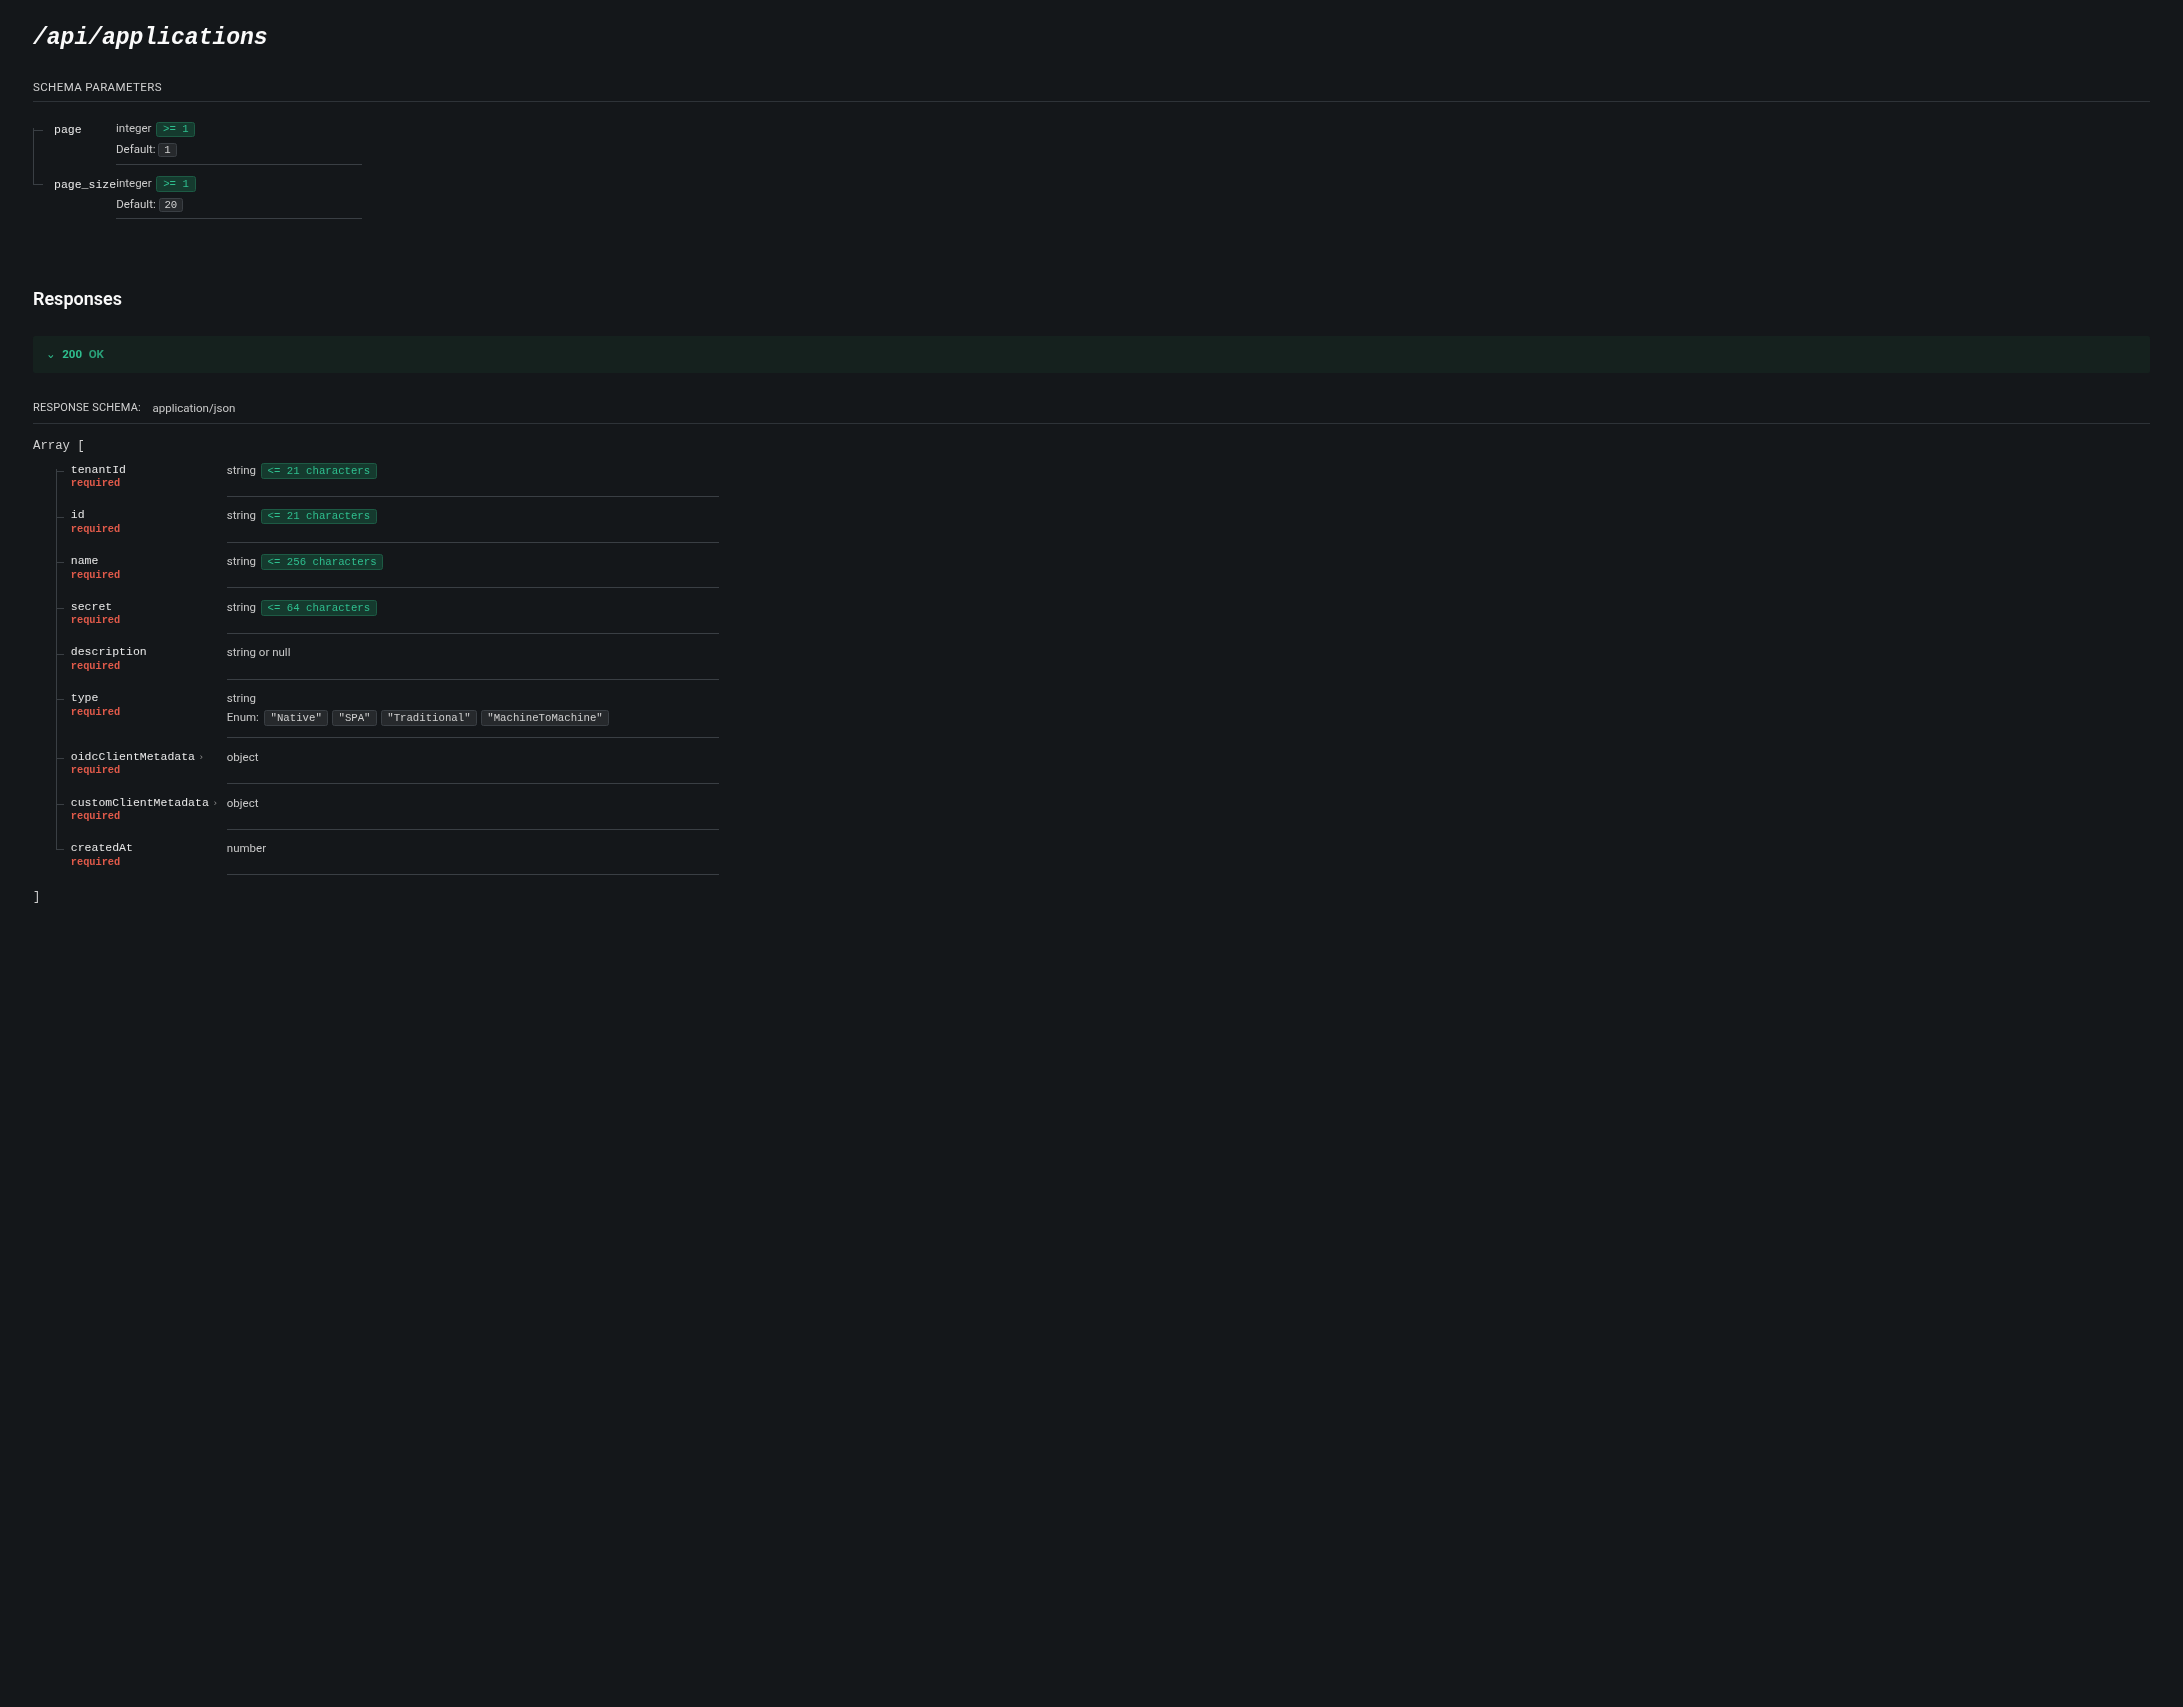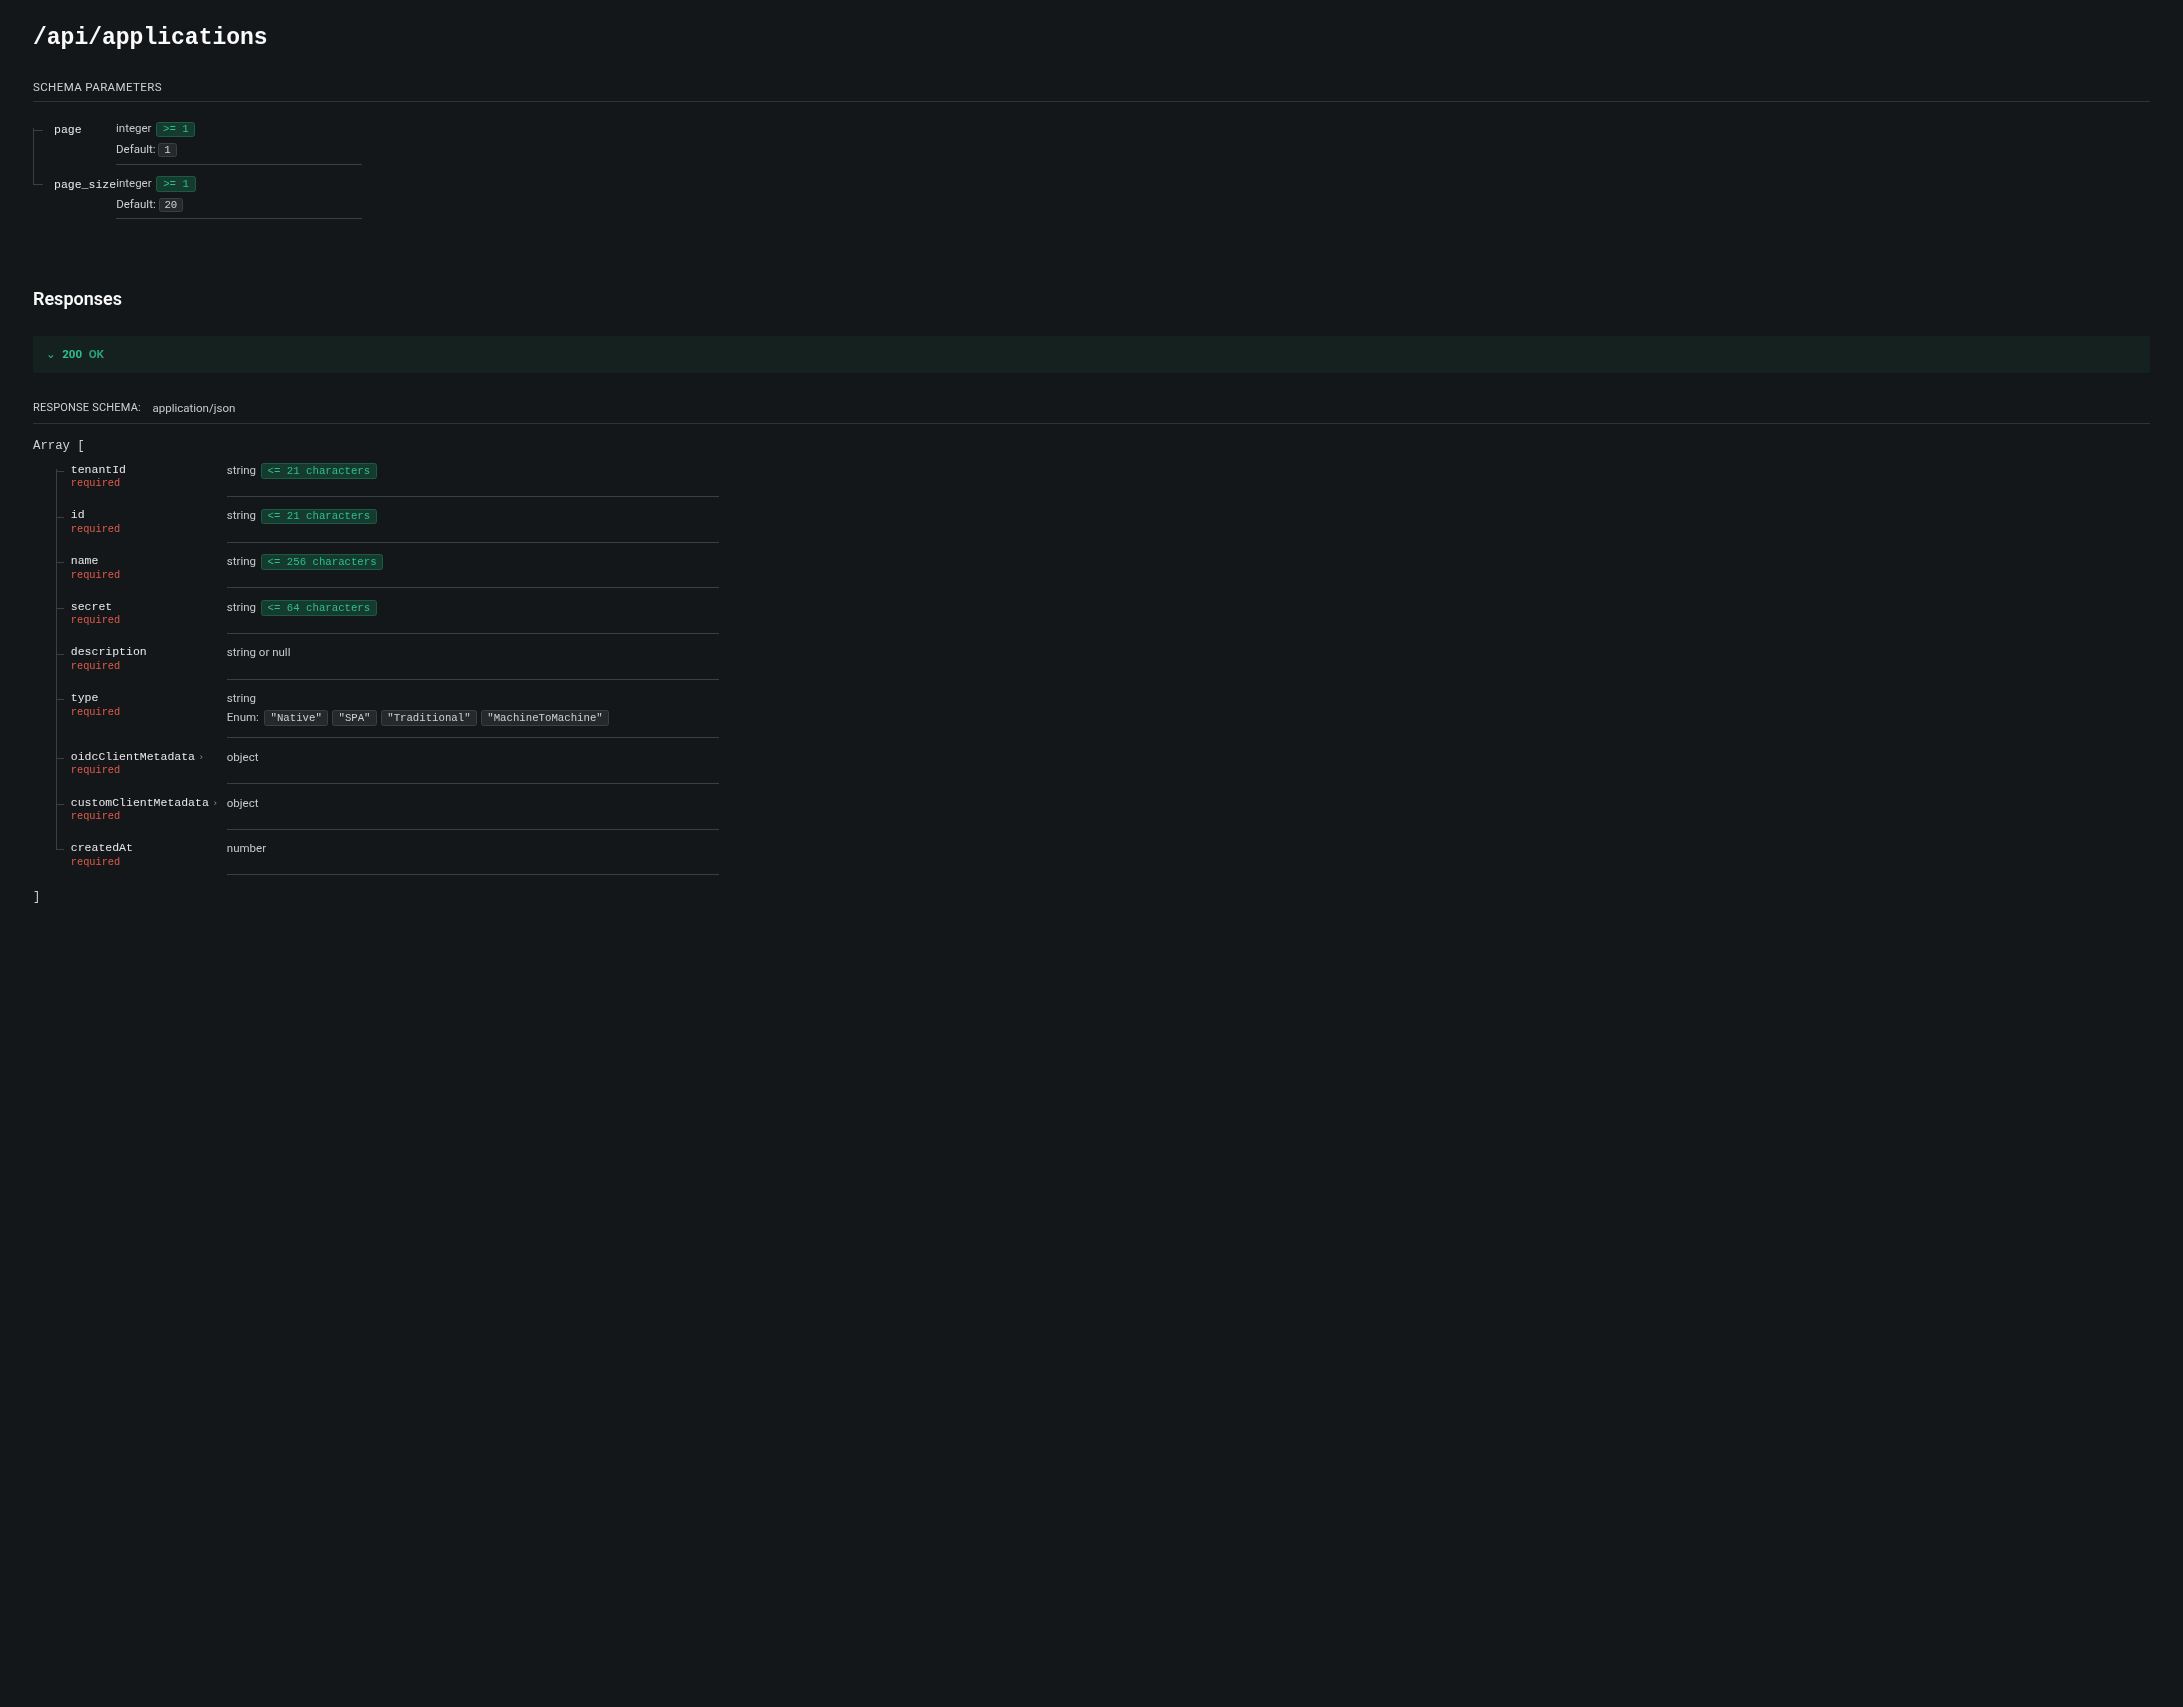--- a/index.html
+++ b/index.html
@@ -10,20 +10,21 @@
     font-size: 11.5px;
     padding: 24.6px 33px;
   }
   .mono { font-family: "SFMono-Regular", Consolas, "Liberation Mono", Menlo, monospace; }
 
   h1.endpoint {
     font-size: 23px;
     font-weight: 700;
     color: #fafafa;
     margin-bottom: 29.5px;
+    font-style: italic;
   }
 
   .section-label {
     font-size: 11.5px;
     font-weight: 400;
     letter-spacing: 0.4px;
     color: #d0d0d0;
     border-bottom: 0.8px solid #2e3338;
     padding-bottom: 6.6px;
     margin-bottom: 19.7px;
@@ -150,21 +151,21 @@
     top: 8.2px;
     width: 8.2px;
     border-top: 0.8px solid #3a3f44;
   }
   .schema-name-col {
     width: 156px;
     flex: 0 0 156px;
     padding-top: 0;
   }
   .schema-name { color: #e8e8e8; }
-  .required { color: #e05a4a; font-size: 10.3px; margin-top: 1.6px; }
+  .required { color: #e05a4a; font-size: 10.3px; margin-top: 1.6px; font-weight: bold; }
   .expand-caret { color: #888; margin-left: 3.3px; font-size: 9.8px; }
 
   .schema-desc-col {
     flex: 1;
     max-width: 492px;
   }
   .schema-desc-col .line { margin-bottom: 4.9px; }
   .schema-underline {
     border-bottom: 0.8px solid #3a3f44;
     margin-top: 6.6px;

